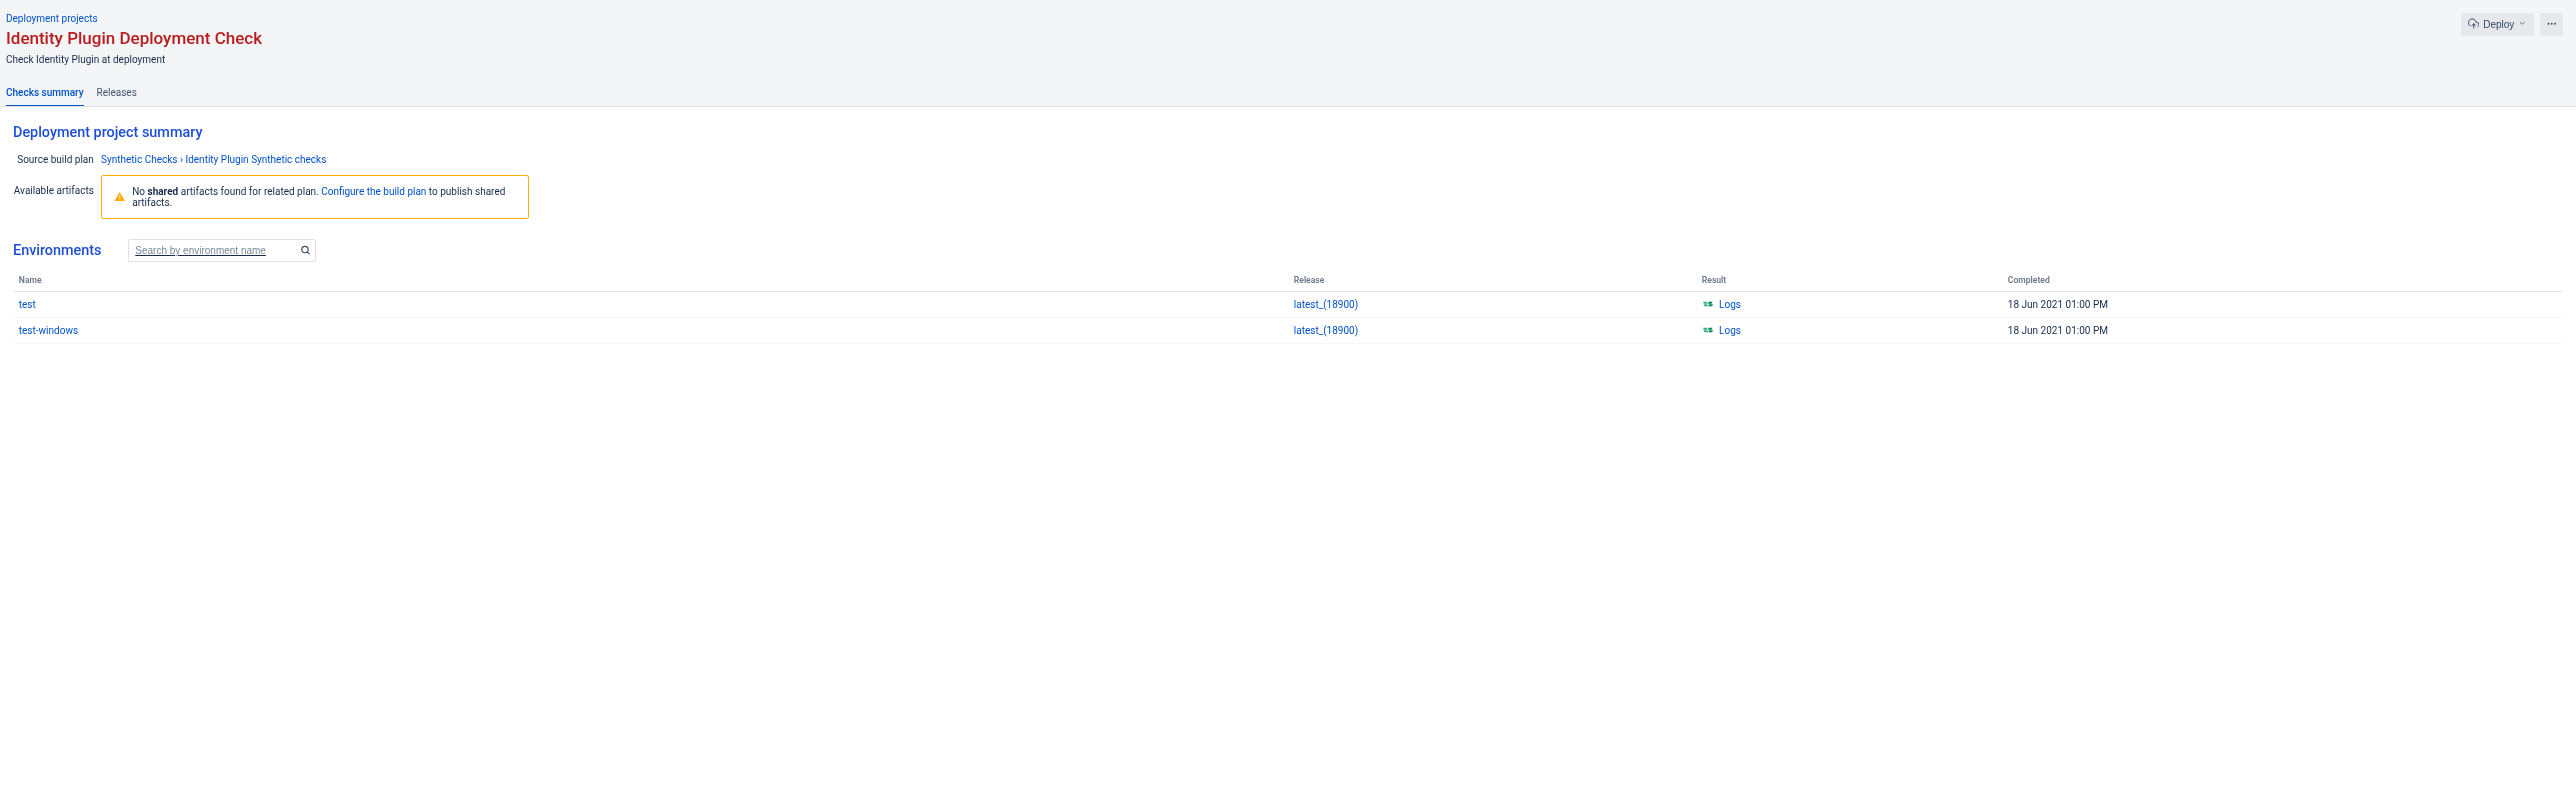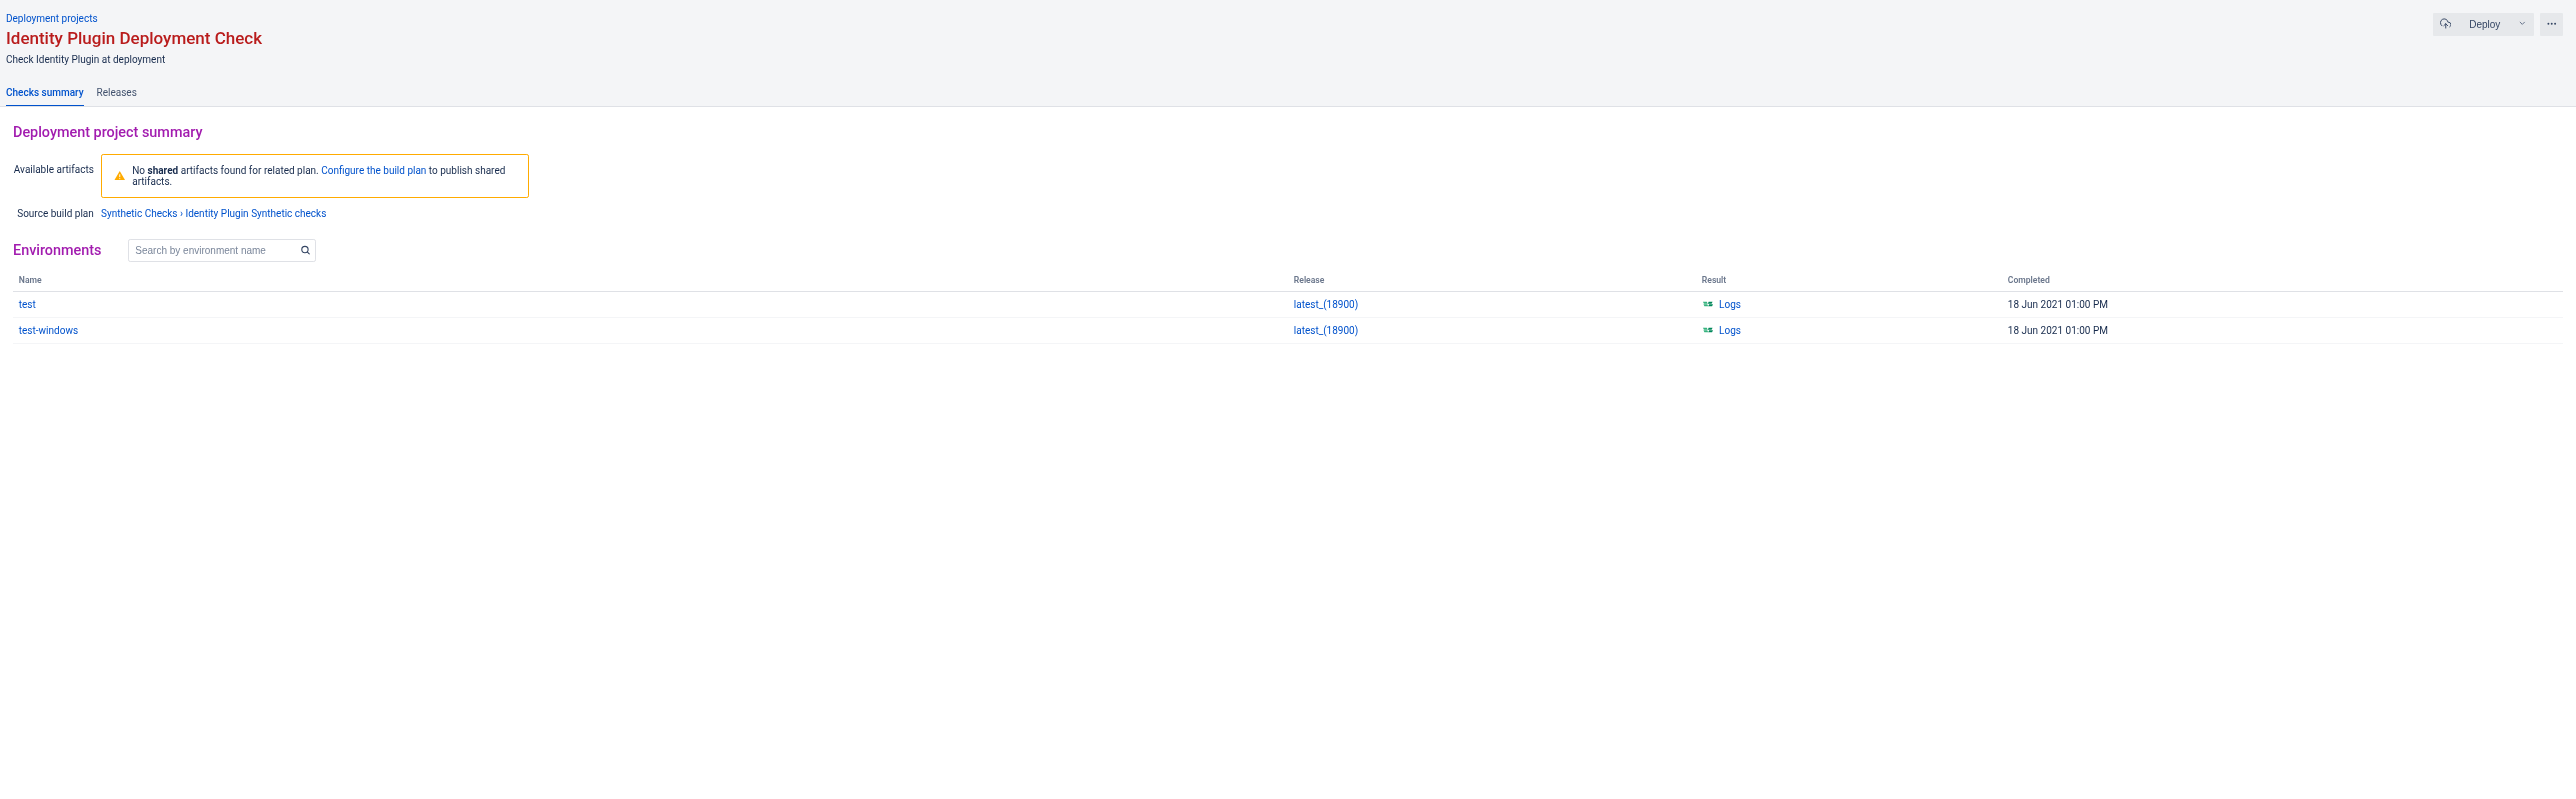--- a/index.html
+++ b/index.html
@@ -36,21 +36,21 @@
   .top-actions {
     position: absolute;
     top: 13px;
     right: 13px;
     display: flex;
     gap: 5.8px;
   }
   .btn {
     display: inline-flex;
     align-items: center;
-    gap: 18px;
+    gap: 4px;
     background: #E6E8EB;
     border: none;
     border-radius: 1px;
     padding: 4.3px 7.2px;
     font-size: 10px;
     color: #344563;
     cursor: pointer;
     height: 23px;
   }
   .btn-icon-only { padding: 4.3px 5.8px; }
@@ -69,21 +69,21 @@
     color: #0052CC;
     border-bottom: 1.4px solid #0052CC;
     font-weight: 500;
   }
   .content {
     padding: 17px 13px;
   }
   .section-title {
     font-size: 14.4px;
     font-weight: 500;
-    color: #a21caf;
+    color: #1d4ed8;
     margin: 0 0 13px 0;
   }
   .field-row {
     display: flex;
     margin-bottom: 10px;
     align-items: flex-start;
   }
   .field-label {
     width: 88px;
     text-align: right;
@@ -115,20 +115,21 @@
     display: flex;
     align-items: center;
     gap: 27px;
     margin-top: 20px;
     margin-bottom: 7.2px;
   }
   .search-wrap {
     position: relative;
     display: inline-flex;
     align-items: center;
+    text-decoration: underline;
   }
   .search-input {
     border: 0.7px solid #DFE1E6;
     border-radius: 2.2px;
     padding: 4.3px 21.6px 4.3px 5.8px;
     font-size: 10px;
     width: 188px;
     height: 23px;
     color: #172B4D;
   }
@@ -207,41 +208,41 @@
   <div class="tabs">
     <div class="tab active">Checks summary</div>
     <div class="tab">Releases</div>
   </div>
 </div>
 
 <div class="content">
   <h2 class="section-title">Deployment project summary</h2>
 
   <div class="field-row">
+    <div class="field-label">Source build plan</div>
+    <div class="field-value">
+      <span class="link">Synthetic Checks</span><span class="link"> › </span><span class="link">Identity Plugin Synthetic checks</span>
+    </div>
+  </div>
+
+  <div class="field-row">
     <div class="field-label artifacts">Available artifacts</div>
     <div class="field-value">
       <div class="warning-box">
         <span class="warn-icon">
           <svg width="11.5" height="11.5" viewBox="0 0 24 24">
               <path fill="#FFAB00" d="M12 2L1 21h22L12 2z"></path>
               <rect x="11" y="9" width="2" height="6" fill="#fff"></rect>
               <rect x="11" y="17" width="2" height="2" fill="#fff"></rect>
             </svg>
         </span>
         <span>
           <span>No </span><b>shared</b><span> artifacts found for related plan. </span><span class="link">Configure the build plan</span><span> to publish shared artifacts.</span>
         </span>
       </div>
-    </div>
-  </div>
-
-  <div class="field-row">
-    <div class="field-label">Source build plan</div>
-    <div class="field-value">
-      <span class="link">Synthetic Checks</span><span class="link"> › </span><span class="link">Identity Plugin Synthetic checks</span>
     </div>
   </div>
 
   <div class="env-header">
     <h2 class="section-title" style="margin:0">Environments</h2>
     <div class="search-wrap">
       <input class="search-input" type="text" placeholder="Search by environment name" style="">
       <span class="search-icon">
         <svg width="10.8" height="10.8" viewBox="0 0 24 24" fill="none" stroke="#344563" stroke-width="2.5" stroke-linecap="round">
             <circle cx="11" cy="11" r="7"></circle>

